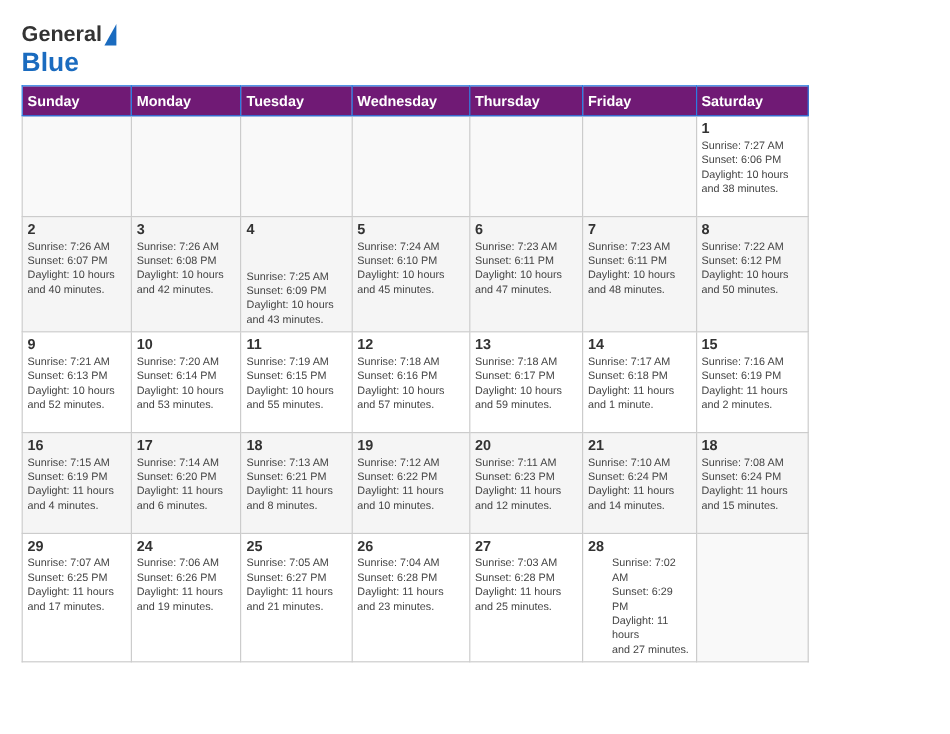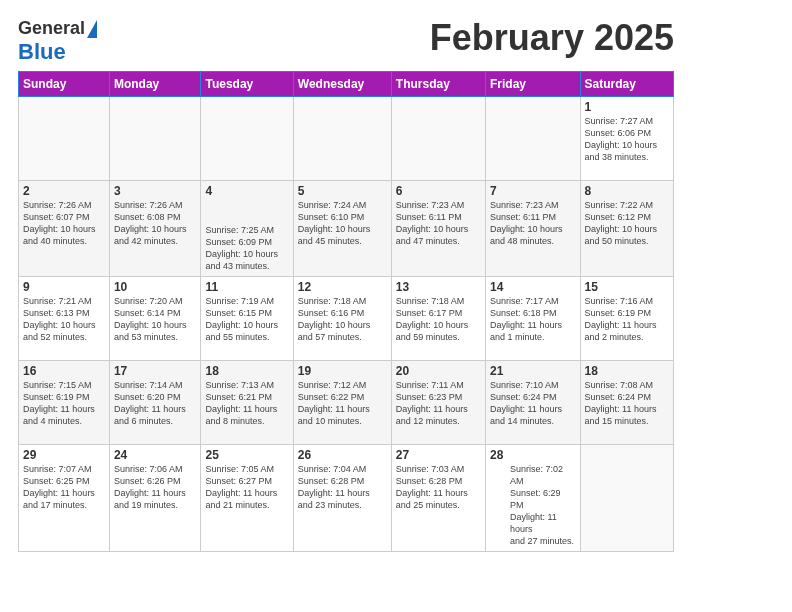--- a/index.html
+++ b/index.html
@@ -58,21 +58,21 @@
     .location-title {
       font-size: 16px;
       color: #555;
       margin-top: 2px;
     }
     .calendar {
       width: 100%;
       border-collapse: collapse;
     }
     .calendar th {
-      background-color: #a21caf;
+      background-color: #701a75;
       color: #fff;
       font-size: 12px;
       font-weight: bold;
       padding: 5px 4px;
       text-align: left;
       border: 1px solid #2a7de1;
     }
     .calendar td {
       border: 1px solid #ccc;
       vertical-align: top;
@@ -107,21 +107,20 @@
 <div class="page">
   <div class="header">
     <div class="logo">
       <div class="logo-text">
         <span class="logo-general">General</span>
         <div class="logo-triangle"></div>
       </div>
       <span class="logo-blue">Blue</span>
     </div>
     <div class="title-section">
-      <div class="month-title">February 2025</div>
     </div>
   </div>
 
   <table class="calendar">
     <thead>
       <tr>
       <th>Sunday</th>
           <th>Monday</th>
           <th>Tuesday</th>
           <th>Wednesday</th>

